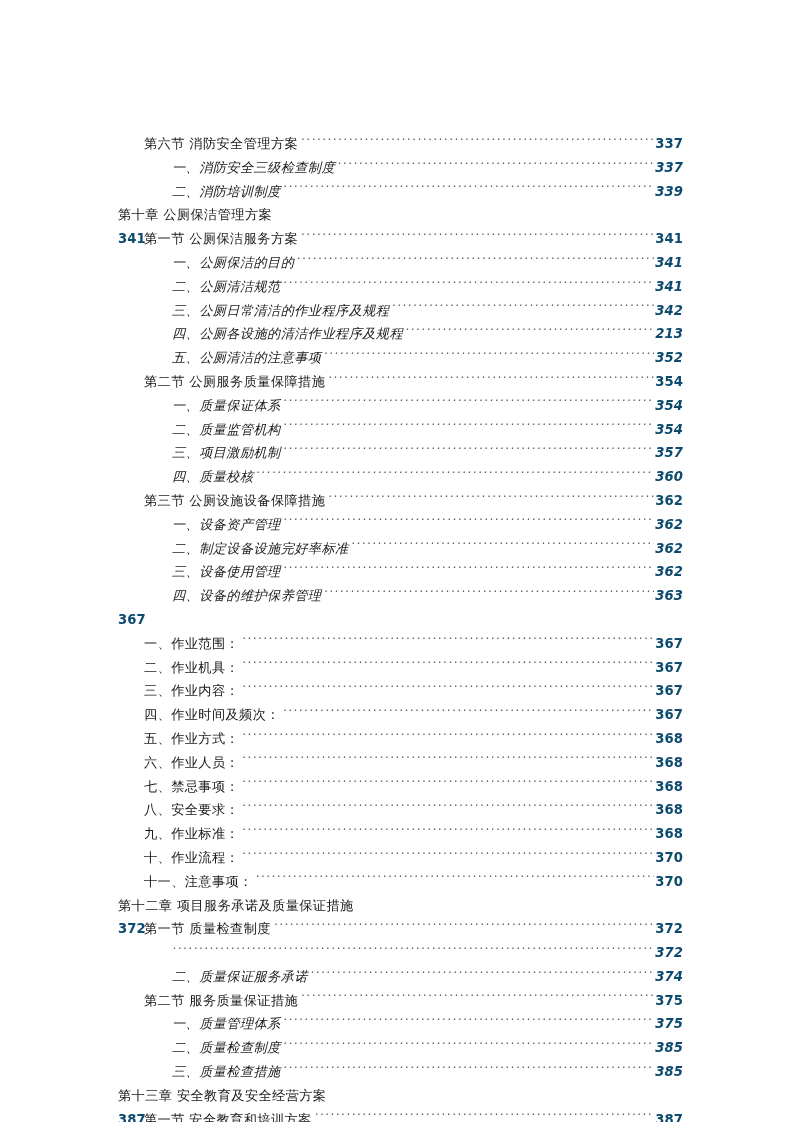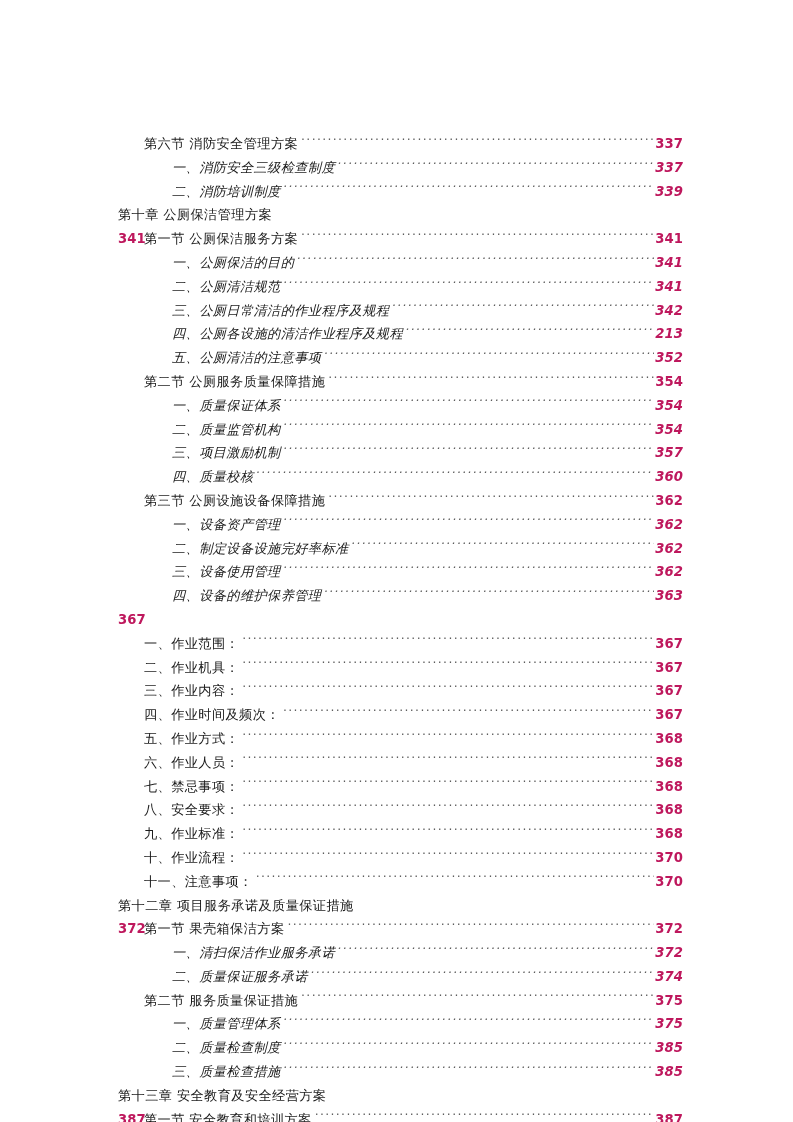--- a/index.html
+++ b/index.html
@@ -56,21 +56,21 @@
     bottom: 0.04em;
     color: #5d5d5d;
     font-size: 12.4px;
     letter-spacing: 1.35px;
     font-family: "DejaVu Sans", "Liberation Sans", sans-serif;
   }
   .toc-entry .pageno {
     flex: 0 0 auto;
     font-weight: bold;
     font-size: 13.2px;
-    color: #be185d;
+    color: #0c4a6e;
     text-align: right;
     min-width: 26px;
     letter-spacing: 0.1px;
   }
   
   .lvl-0 { padding-left: 0px; flex-direction: column; }
   .lvl-1 { padding-left: 27px; }
   .lvl-2 { padding-left: 55px; font-style: italic; }
 </style>
 </head>
@@ -236,26 +236,25 @@
         <span class="label">十一、注意事项：</span>
         <span class="leader"></span>
         <span class="pageno">370</span>
       </div>
       <div class="toc-entry lvl-0">
         <span class="label">第十二章  项目服务承诺及质量保证措施</span>
         <span class="leader"></span>
         <span class="pageno">372</span>
       </div>
       <div class="toc-entry lvl-1">
-        <span class="label">第一节  果壳箱保洁方案</span>
+        <span class="label">第一节  质量检查制度</span>
         <span class="leader"></span>
         <span class="pageno">372</span>
       </div>
       <div class="toc-entry lvl-2">
-        <span class="label">一、清扫保洁作业服务承诺</span>
         <span class="leader"></span>
         <span class="pageno">372</span>
       </div>
       <div class="toc-entry lvl-2">
         <span class="label">二、质量保证服务承诺</span>
         <span class="leader"></span>
         <span class="pageno">374</span>
       </div>
       <div class="toc-entry lvl-1">
         <span class="label">第二节  服务质量保证措施</span>

